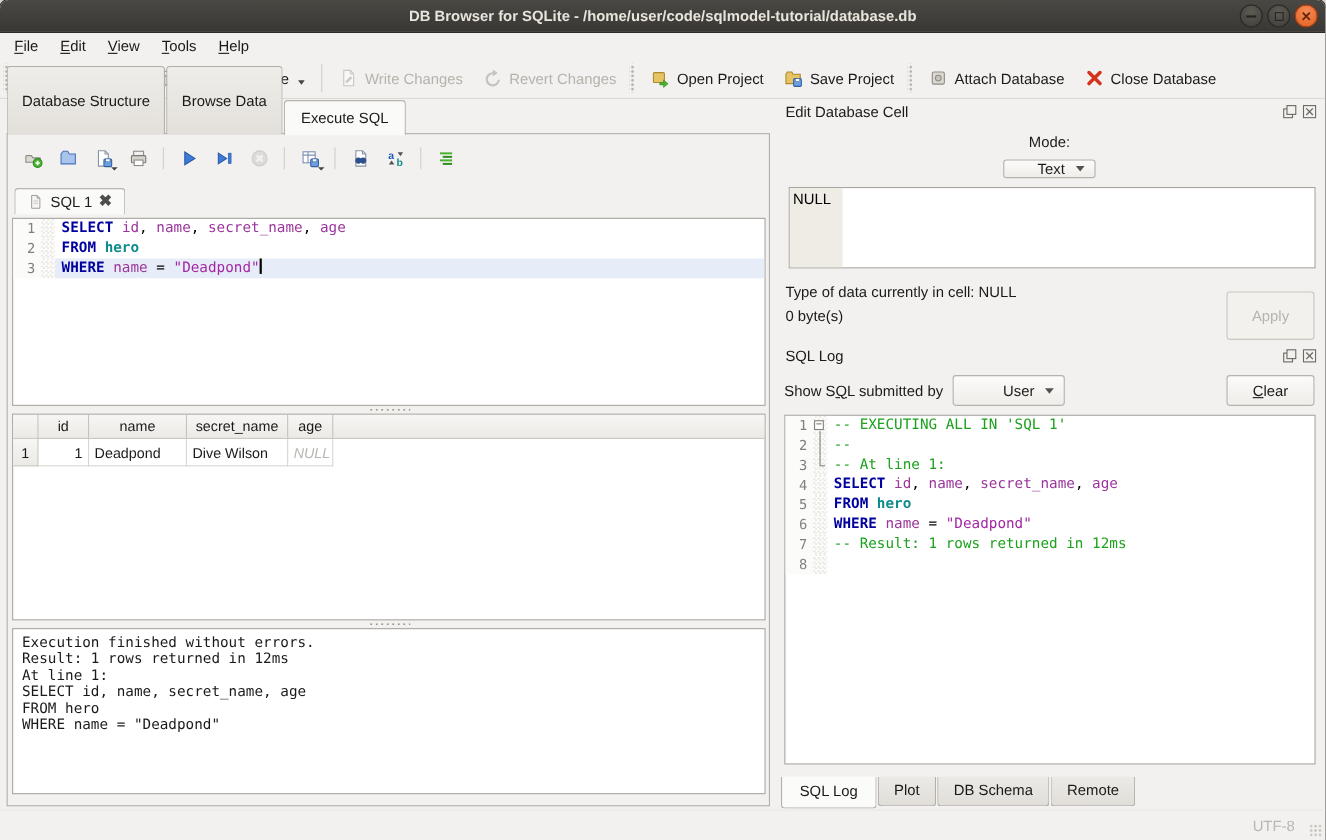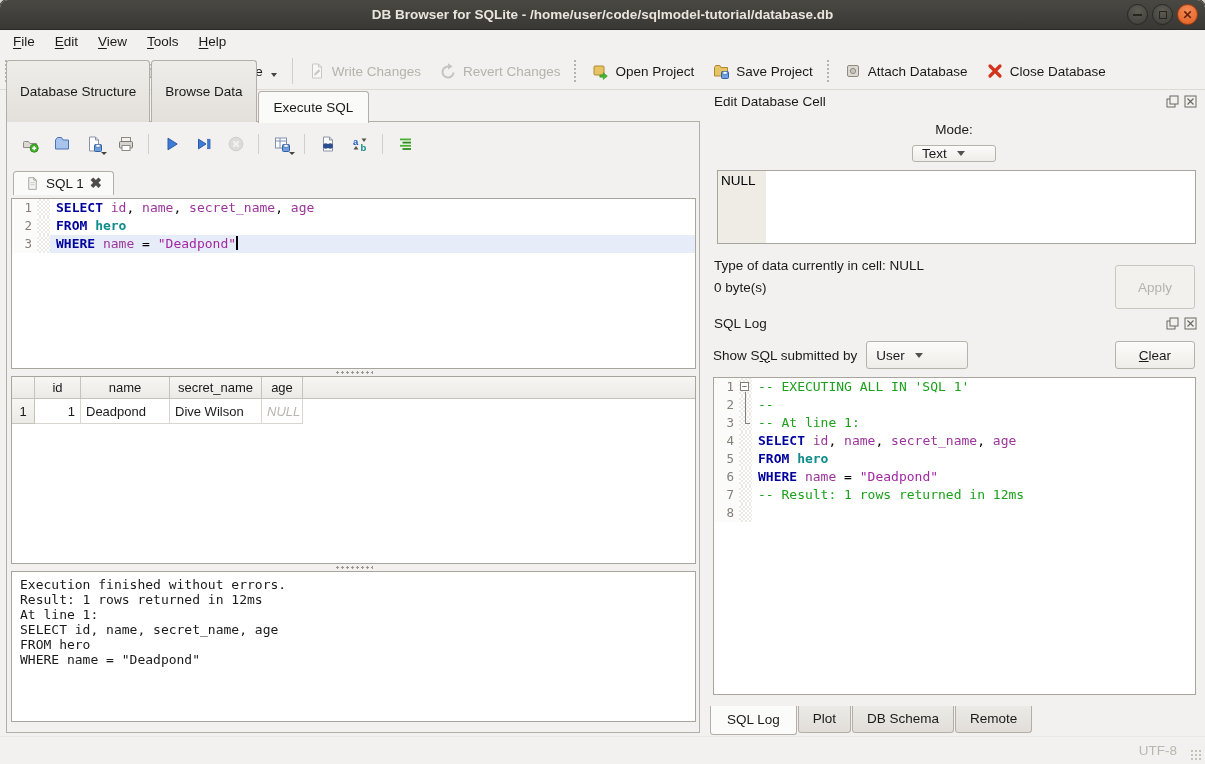--- a/index.html
+++ b/index.html
@@ -105,21 +105,21 @@
     font-family:"DejaVu Sans Mono",monospace;font-size:13px;line-height:15px;padding:5px 8px;white-space:pre-wrap;overflow:hidden;}
 
   
   .right-pane{position:absolute;left:706px;top:90px;width:499px;height:646px;}
   .dock-title{display:flex;align-items:center;height:22px;padding:0 8px;}
   .dock-icons{margin-left:auto;display:flex;gap:5px;align-items:center;}
   .dock-btn{display:flex;}
 
   .mode-row{position:absolute;left:7px;right:10px;top:32px;height:30px;display:flex;align-items:center;gap:8px;flex-direction:column;}
   .combo{height:28px;border:1px solid #B6B2AC;border-radius:3px;background:linear-gradient(#FCFBFA,#EFEDE9);
-    display:flex;align-items:center;padding:0 9px;justify-content:flex-start;}
+    display:flex;align-items:center;padding:0 9px;justify-content:flex-end;}
   .combo-arrow{width:0;height:0;border-left:4px solid transparent;border-right:4px solid transparent;border-top:5px solid #55524D;margin-left:10px;}
   .push-btn{height:28px;border:1px solid #B6B2AC;border-radius:3px;background:linear-gradient(#FCFBFA,#EFEDE9);
     display:flex;align-items:center;justify-content:center;}
   .gear-btn{width:33px;}
   .cell-icons{margin-left:auto;display:flex;gap:8px;align-items:center;}
 
   .cell-editor{position:absolute;left:11px;top:80px;width:479px;height:74px;background:#fff;border:1px solid #A8A49E;}
   .cell-gutter{position:absolute;left:0;top:0;bottom:0;width:48px;background:#EFEBE5;}
   .cell-null{position:absolute;left:3px;top:2px;color:#000;}
 

